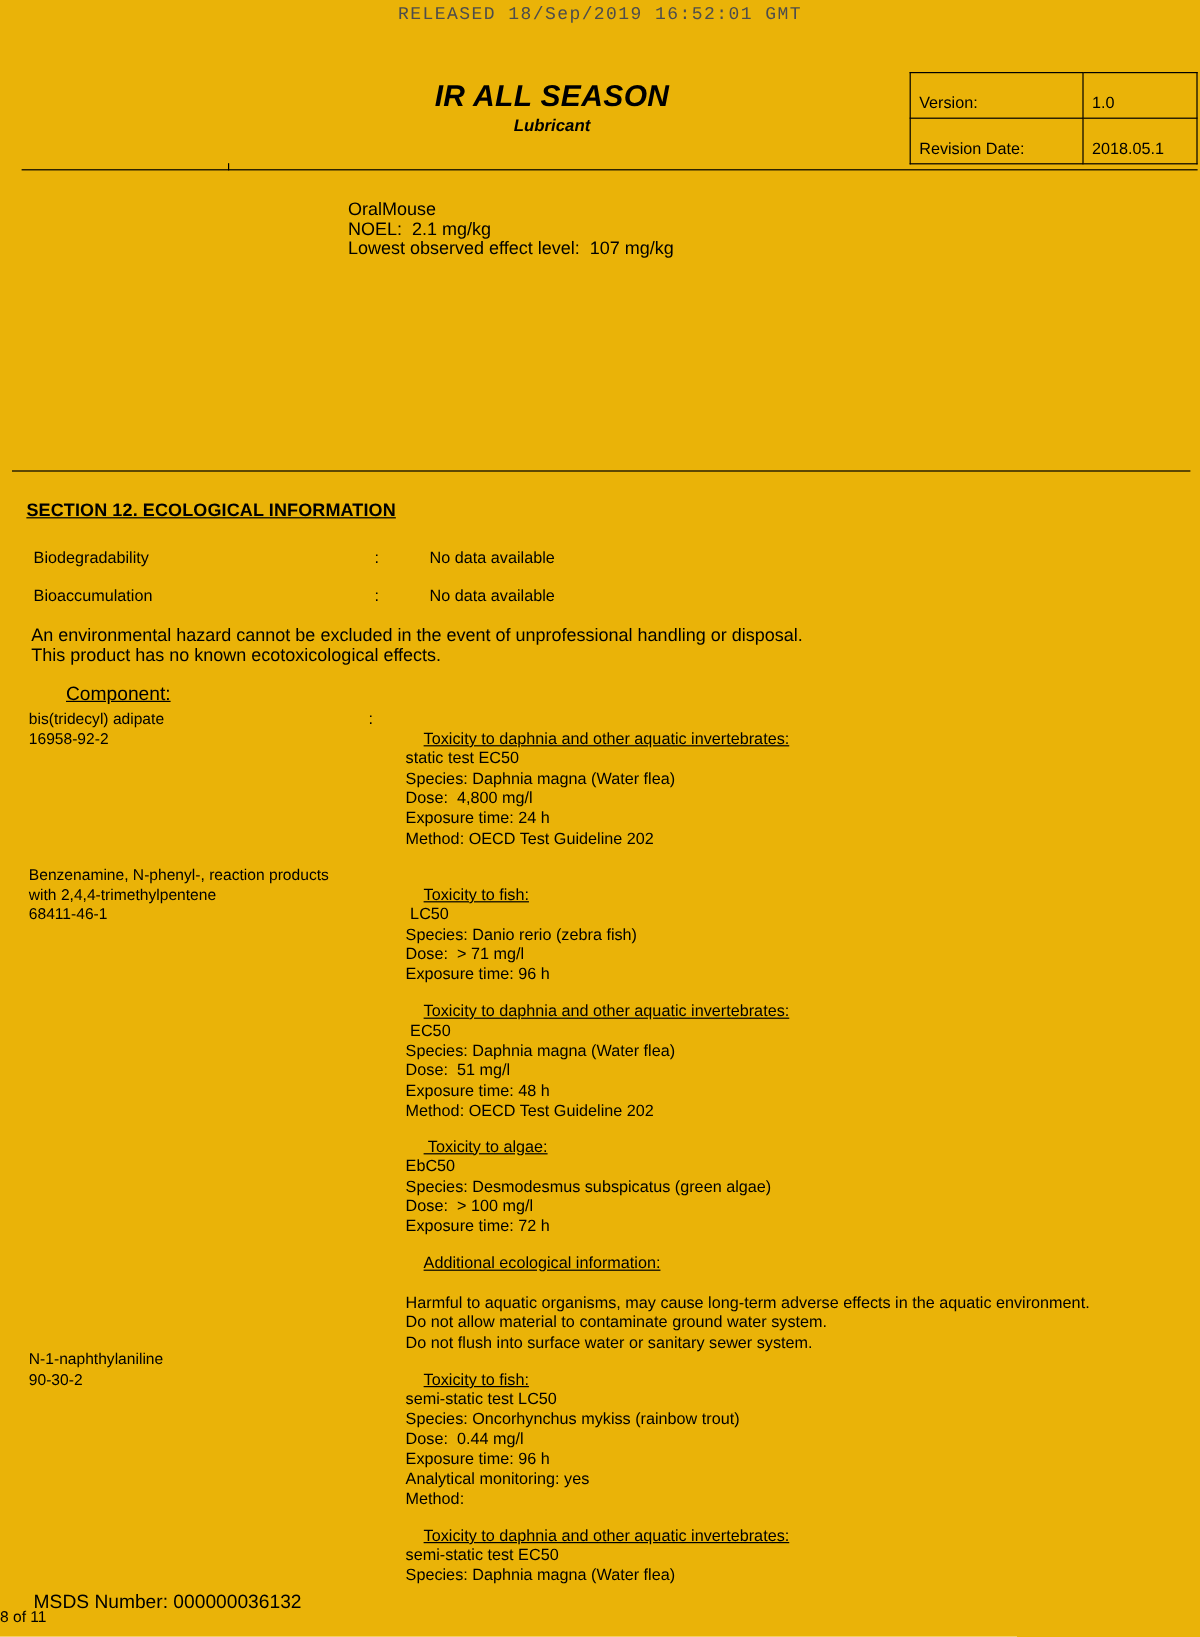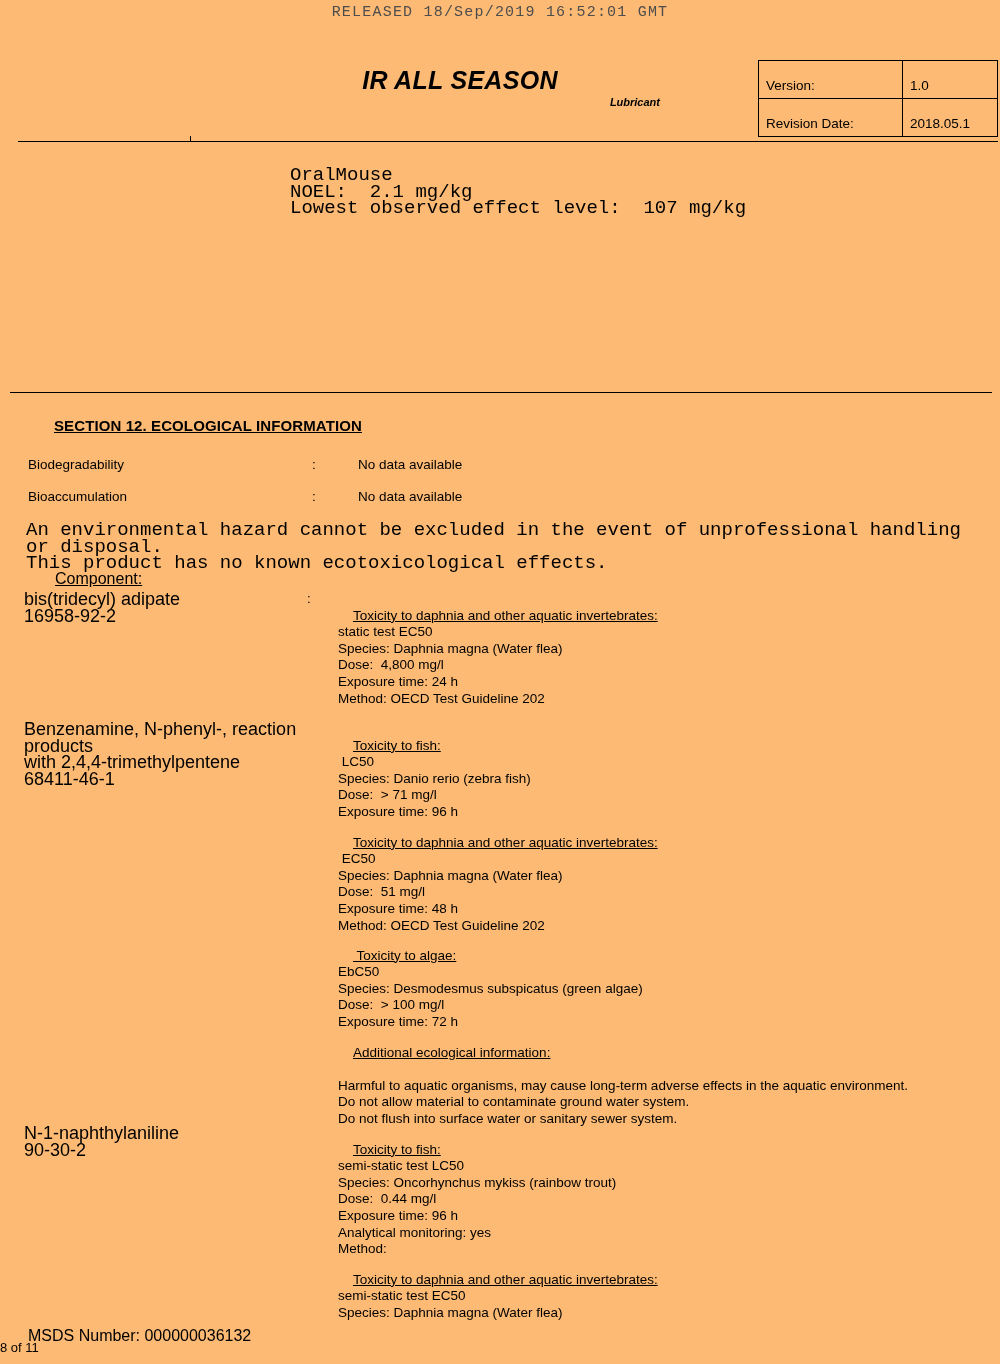--- a/index.html
+++ b/index.html
@@ -9,21 +9,21 @@
   }
   body {
     font-family: "Liberation Sans", sans-serif;
     color: #000000;
   }
   #page {
     position: relative;
     width: 1000px;
     height: 1364px;
     overflow: hidden;
-    background: #fdba74;
+    background: #eab308;
   }
 
   
   .released-stamp {
     position: absolute;
     left: 0;
     top: 4px;
     width: 1000px;
     text-align: center;
     font-family: "Liberation Mono", "DejaVu Sans Mono", monospace;
@@ -43,22 +43,22 @@
     font-size: 25px;
     font-weight: bold;
     font-style: italic;
     letter-spacing: 0.3px;
   }
   .doc-subtitle {
     position: absolute;
     left: 260px;
     top: 96px;
     width: 400px;
-    text-align: right;
-    font-size: 11px;
+    text-align: center;
+    font-size: 14px;
     font-weight: bold;
     font-style: italic;
   }
 
   .meta-table {
     position: absolute;
     left: 758px;
     top: 60px;
     width: 240px;
     border-collapse: collapse;
@@ -86,44 +86,42 @@
     left: 190px;
     top: 136px;
     width: 0;
     height: 6px;
     border-left: 1px solid #000000;
   }
 
   
   .tblock {
     position: absolute;
-    font-size: 19px;
+    font-size: 15px;
     line-height: 16.6px;
     white-space: pre-wrap;
-    font-family: Liberation Mono, monospace;
   }
 
   
   .section-rule {
     position: absolute;
     left: 10px;
     top: 392px;
     width: 982px;
     height: 0;
     border-top: 1.8px solid #000000;
   }
   .section-heading {
     position: absolute;
     left: 22px;
     top: 417px;
     font-size: 15px;
     font-weight: bold;
     text-decoration: underline;
     letter-spacing: 0.1px;
-    margin-left: 32px;
   }
 
   
   .prop-row {
     position: absolute;
     font-size: 13.5px;
     line-height: 16.6px;
   }
   .prop-label { position: absolute; left: 0; top: 0; white-space: nowrap; }
   .prop-colon { position: absolute; left: 284px; top: 0; }
@@ -134,21 +132,21 @@
     position: absolute;
     left: 55px;
     top: 570px;
     font-size: 16px;
     text-decoration: underline;
   }
 
   .comp-name {
     position: absolute;
     left: 24px;
-    font-size: 18px;
+    font-size: 13px;
     line-height: 16.6px;
     width: 300px;
     white-space: pre-wrap;
   }
   .comp-colon {
     position: absolute;
     left: 307px;
     font-size: 13.5px;
     line-height: 16.6px;
   }

